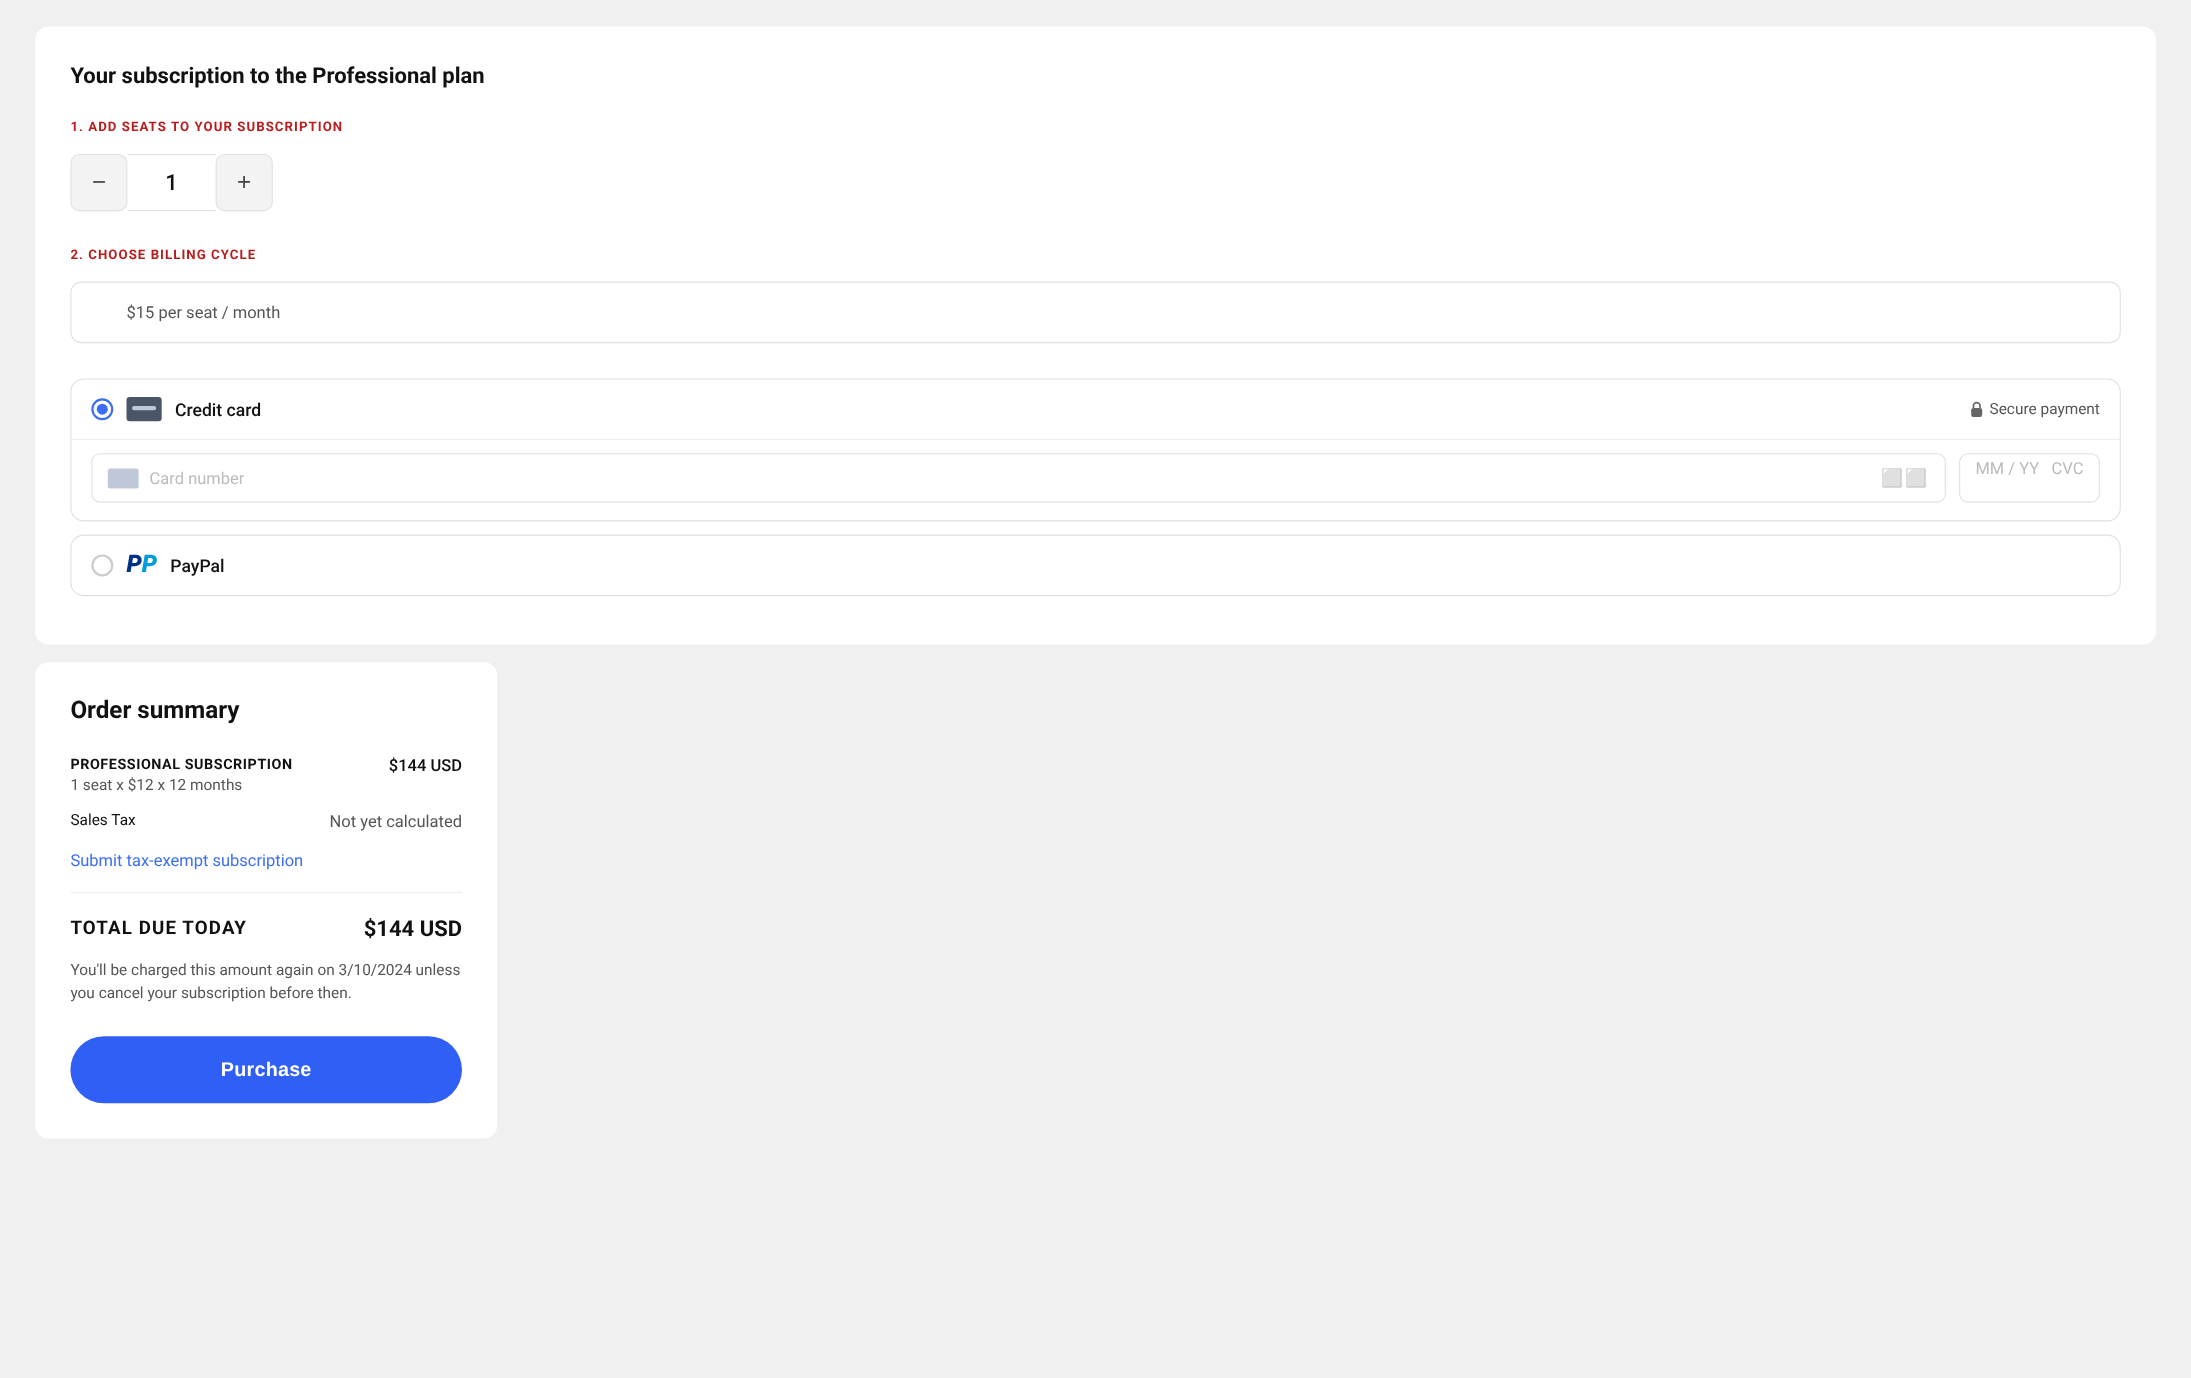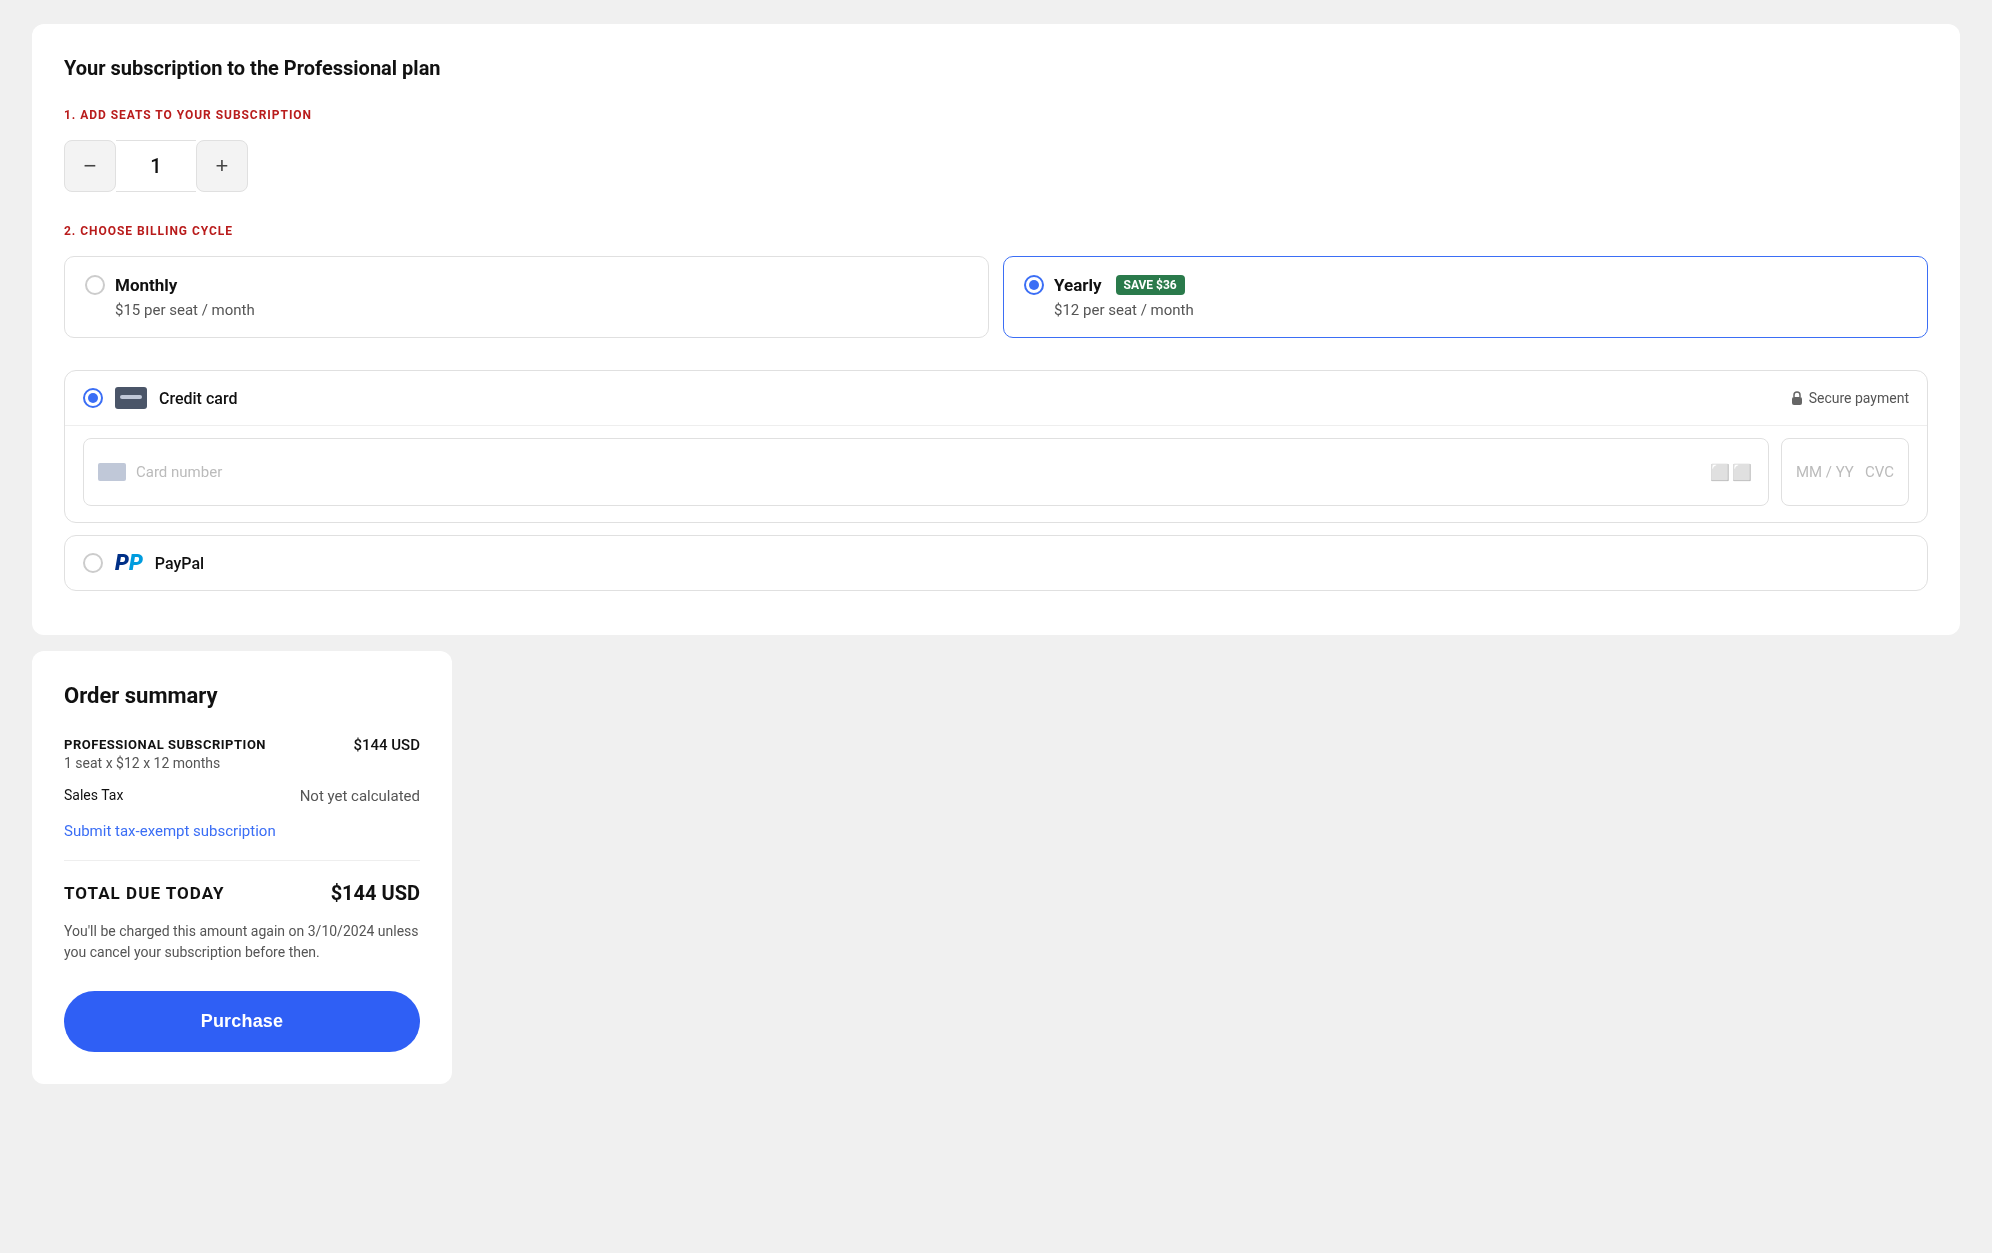--- a/index.html
+++ b/index.html
@@ -216,21 +216,21 @@
       padding: 12px 14px;
       font-size: 15px;
       color: #aaa;
       display: flex;
       align-items: center;
       gap: 10px;
     }
     .card-expiry-cvc {
       border: 1px solid #e0e0e0;
       border-radius: 8px;
-      padding: 24px 14px;
+      padding: 4px 14px;
       font-size: 15px;
       color: #aaa;
       white-space: nowrap;
     }
 
     
     .order-title {
       font-size: 22px;
       font-weight: 700;
       color: #111;
@@ -336,37 +336,23 @@
             <span>+</span>
           </button>
         </div>
       </div>
 
       <div class="billing-section">
         <div class="section-header">2. Choose billing cycle</div>
         <div class="billing-options">
 
           <div class="billing-option">
-            <div class="billing-option-top">
-              <div class="radio-outer"></div>
-              <span class="billing-label">Monthly</span>
-            </div>
             <div class="billing-price">$15 per seat / month</div>
           </div>
 
-          <div class="billing-option selected">
-            <div class="billing-option-top">
-              <div class="radio-outer checked">
-                <div class="radio-inner"></div>
-              </div>
-              <span class="billing-label">Yearly</span>
-              <span class="save-badge">SAVE $36</span>
-            </div>
-            <div class="billing-price">$12 per seat / month</div>
-          </div>
         </div>
       </div>
 
       <div class="payment-section">
 
         <div class="payment-option">
           <div class="payment-option-header">
             <div class="radio-outer checked">
               <div class="radio-inner"></div>
             </div>

